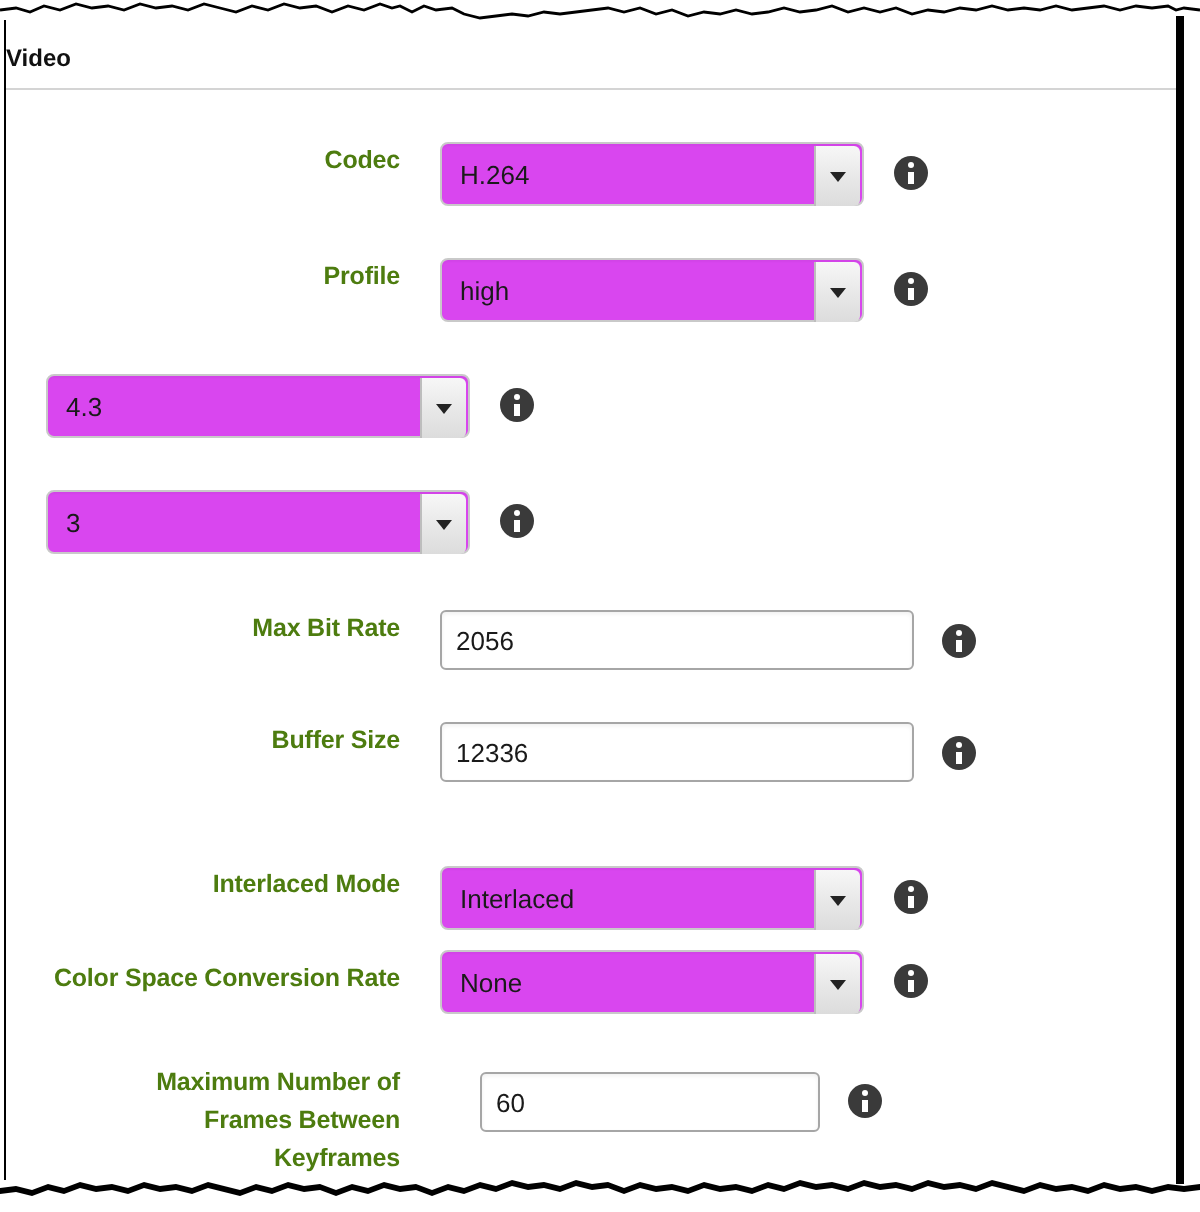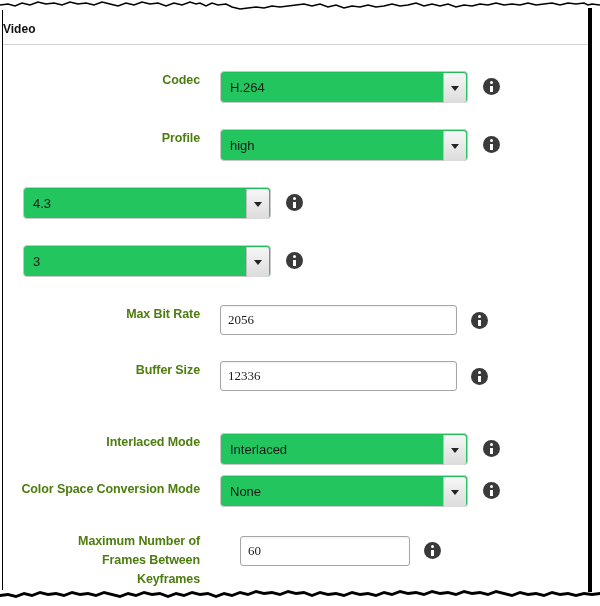--- a/index.html
+++ b/index.html
@@ -105,24 +105,24 @@
   }
   .row-control {
     margin-left: 20px;
     display: flex;
     align-items: flex-start;
   }
 
   
   .select {
     position: relative;
-    width: 248px;
+    width: 212px;
     height: 32px;
     box-sizing: border-box;
-    background: #22c55e;
+    background: #d946ef;
     border: 1px solid #c9c9c9;
     border-radius: 4px;
     box-shadow: inset 0 1px 1px rgba(0,0,0,0.035);
   }
   .select-value {
     position: absolute;
     left: 9px;
     top: 0;
     right: 32px;
     height: 32px;
@@ -156,21 +156,21 @@
   }
 
   
   .textinput {
     box-sizing: border-box;
     width: 237px;
     height: 30px;
     background: #ffffff;
     border: 1px solid #a6a6a6;
     border-radius: 3px;
-    font-family: Liberation Serif, serif;
+    font-family: Liberation Sans, sans-serif;
     font-size: 13px;
     color: #1a1a1a;
     padding: 0 0 0 7px;
     line-height: 28px;
     outline: none;
     box-shadow: inset 0 1px 2px rgba(0,0,0,0.06);
   }
   .textinput.narrow { width: 170px; }
 
   
@@ -290,21 +290,21 @@
           <div class="row-label">Interlaced Mode</div>
           <div class="row-control">
             <div class="select">
               <div class="select-value">Interlaced</div>
               <div class="select-arrow-btn"></div>
             </div>
             <div class="info-icon"></div>
           </div>
         </div>
         <div class="row" style="position: absolute; top: 420px; left: 0px;">
-          <div class="row-label" style="width: 197px; margin-top: 5px;">Color Space Conversion Mode</div>
+          <div class="row-label" style="width: 197px; margin-top: 5px;">Color Space Conversion Rate</div>
           <div class="row-control">
             <div class="select">
               <div class="select-value">None</div>
               <div class="select-arrow-btn"></div>
             </div>
             <div class="info-icon"></div>
           </div>
         </div>
         <div class="row" style="position: absolute; top: 480px; left: 0px;">
           <div class="row-label" style="width: 150px; flex: 0 0 150px; margin-left: 47px; margin-top: -3px;">Maximum Number of Frames Between Keyframes</div>

